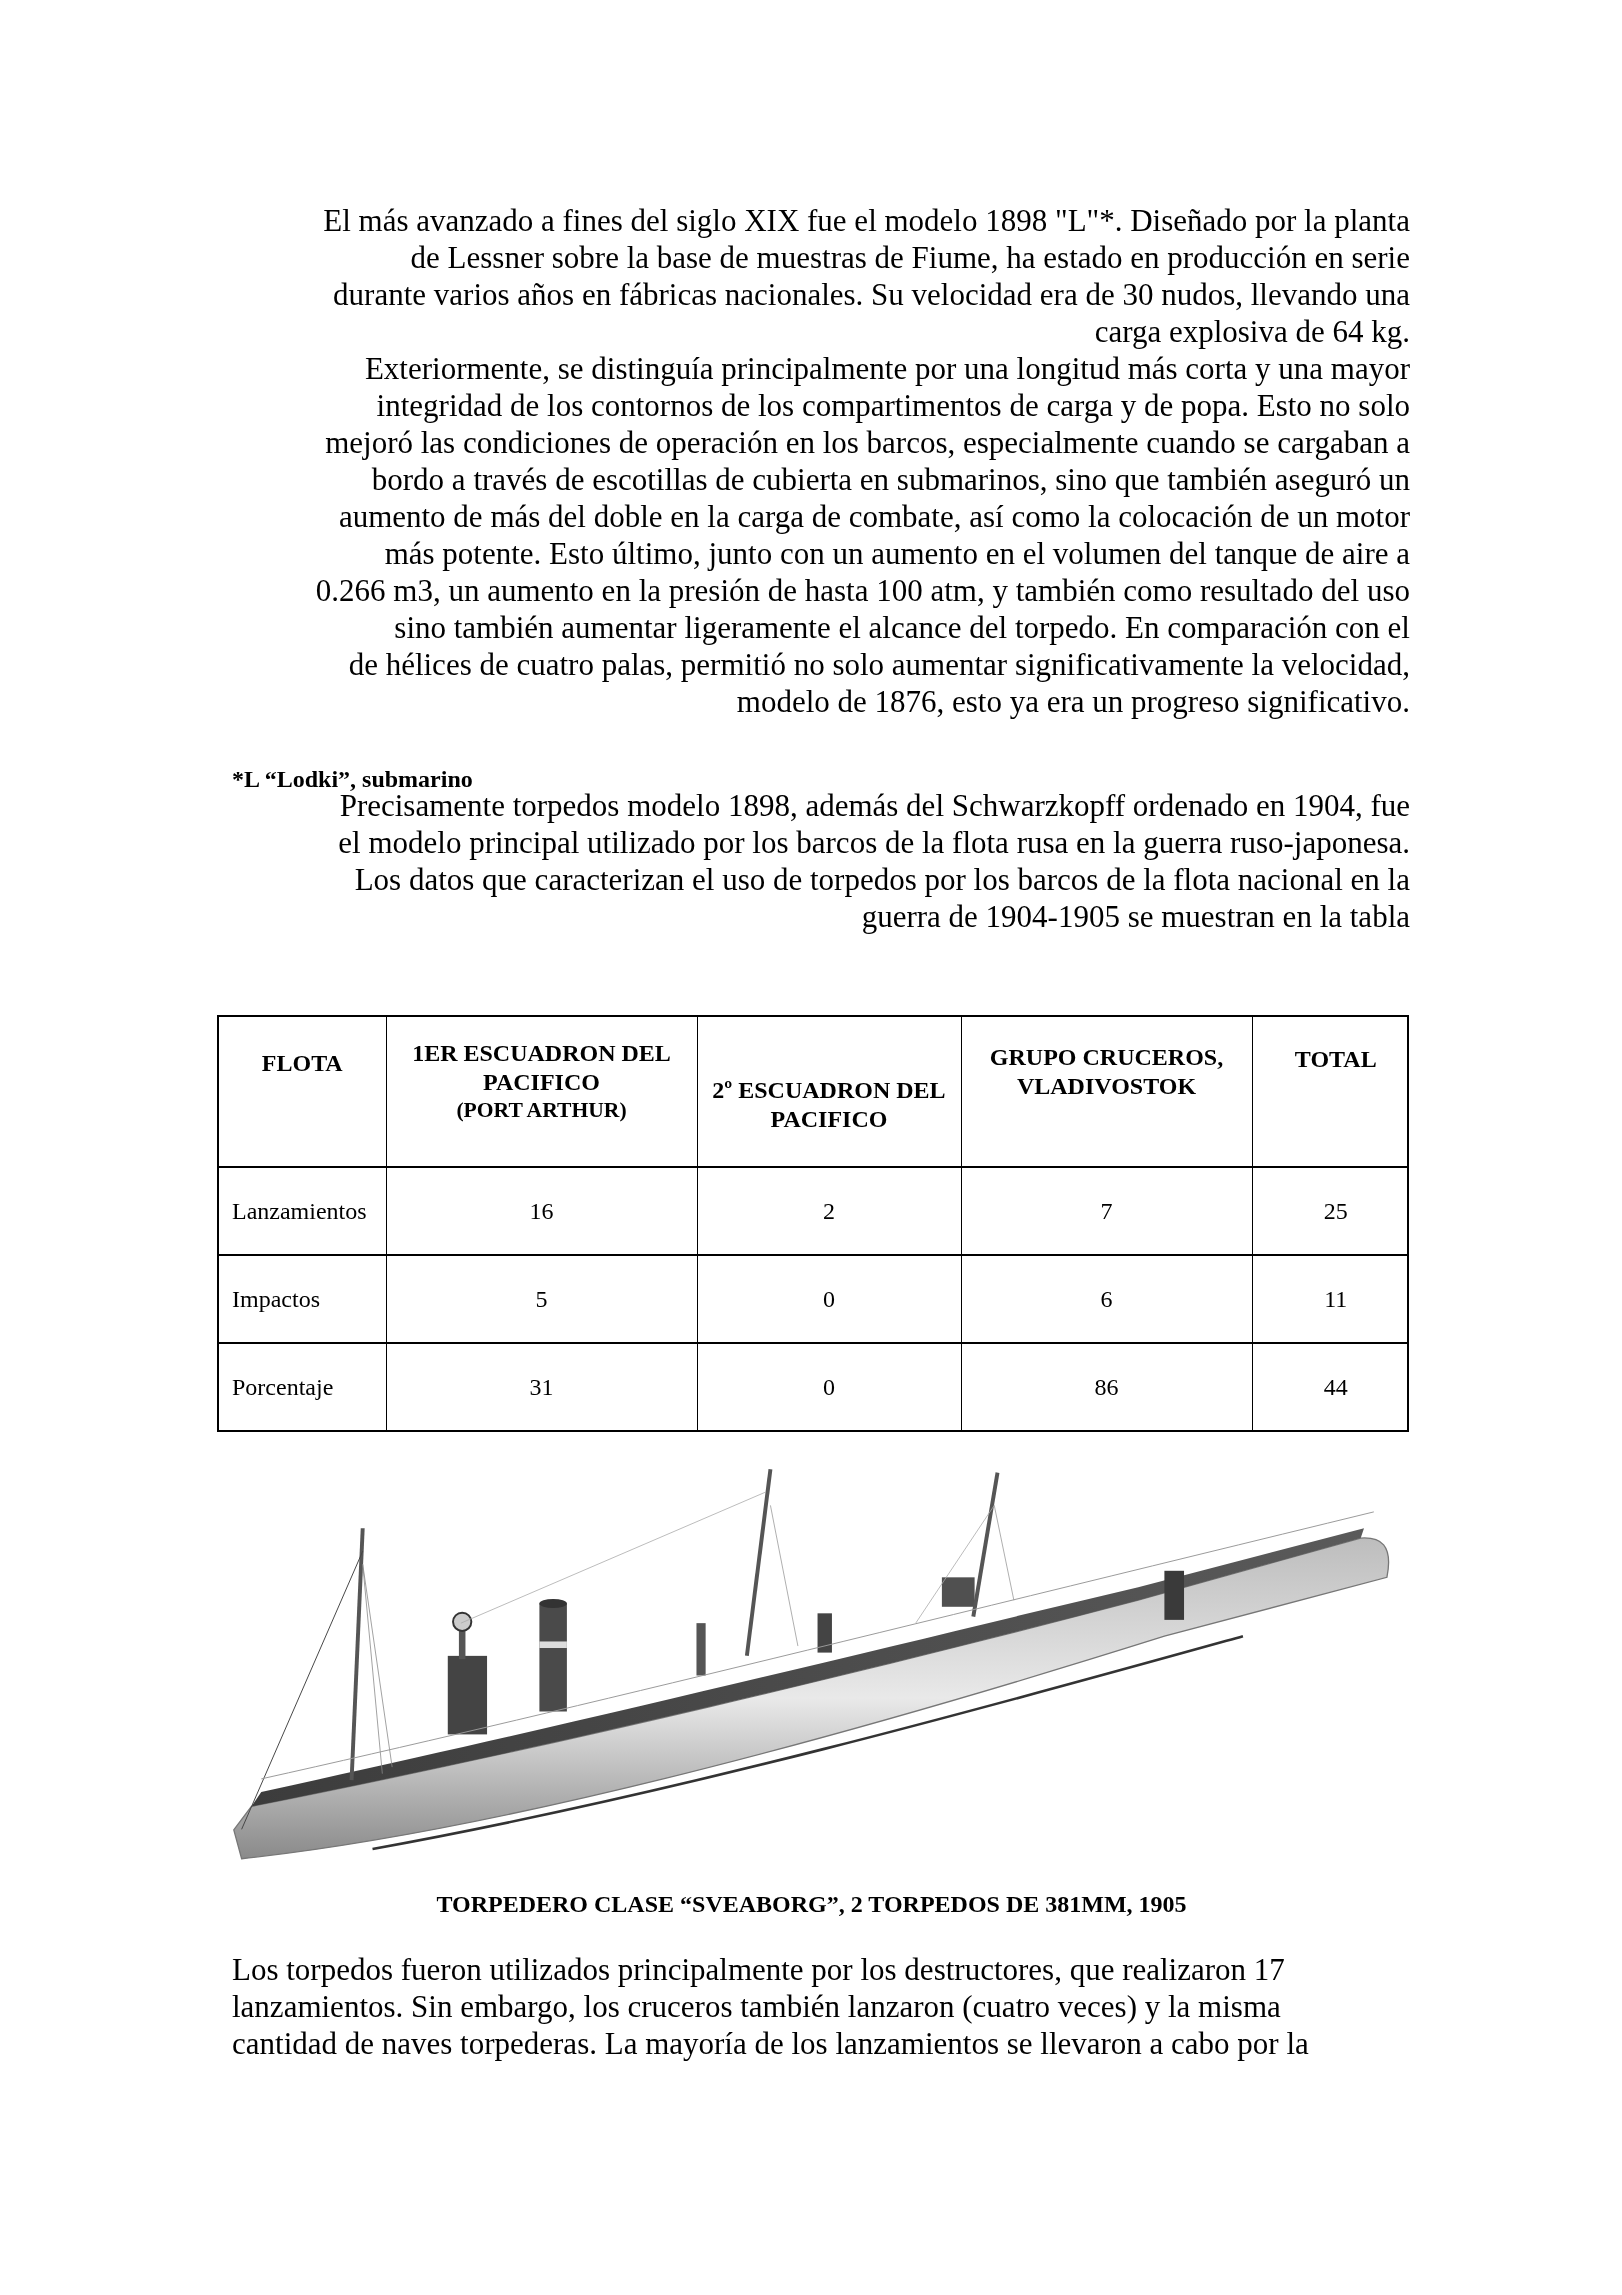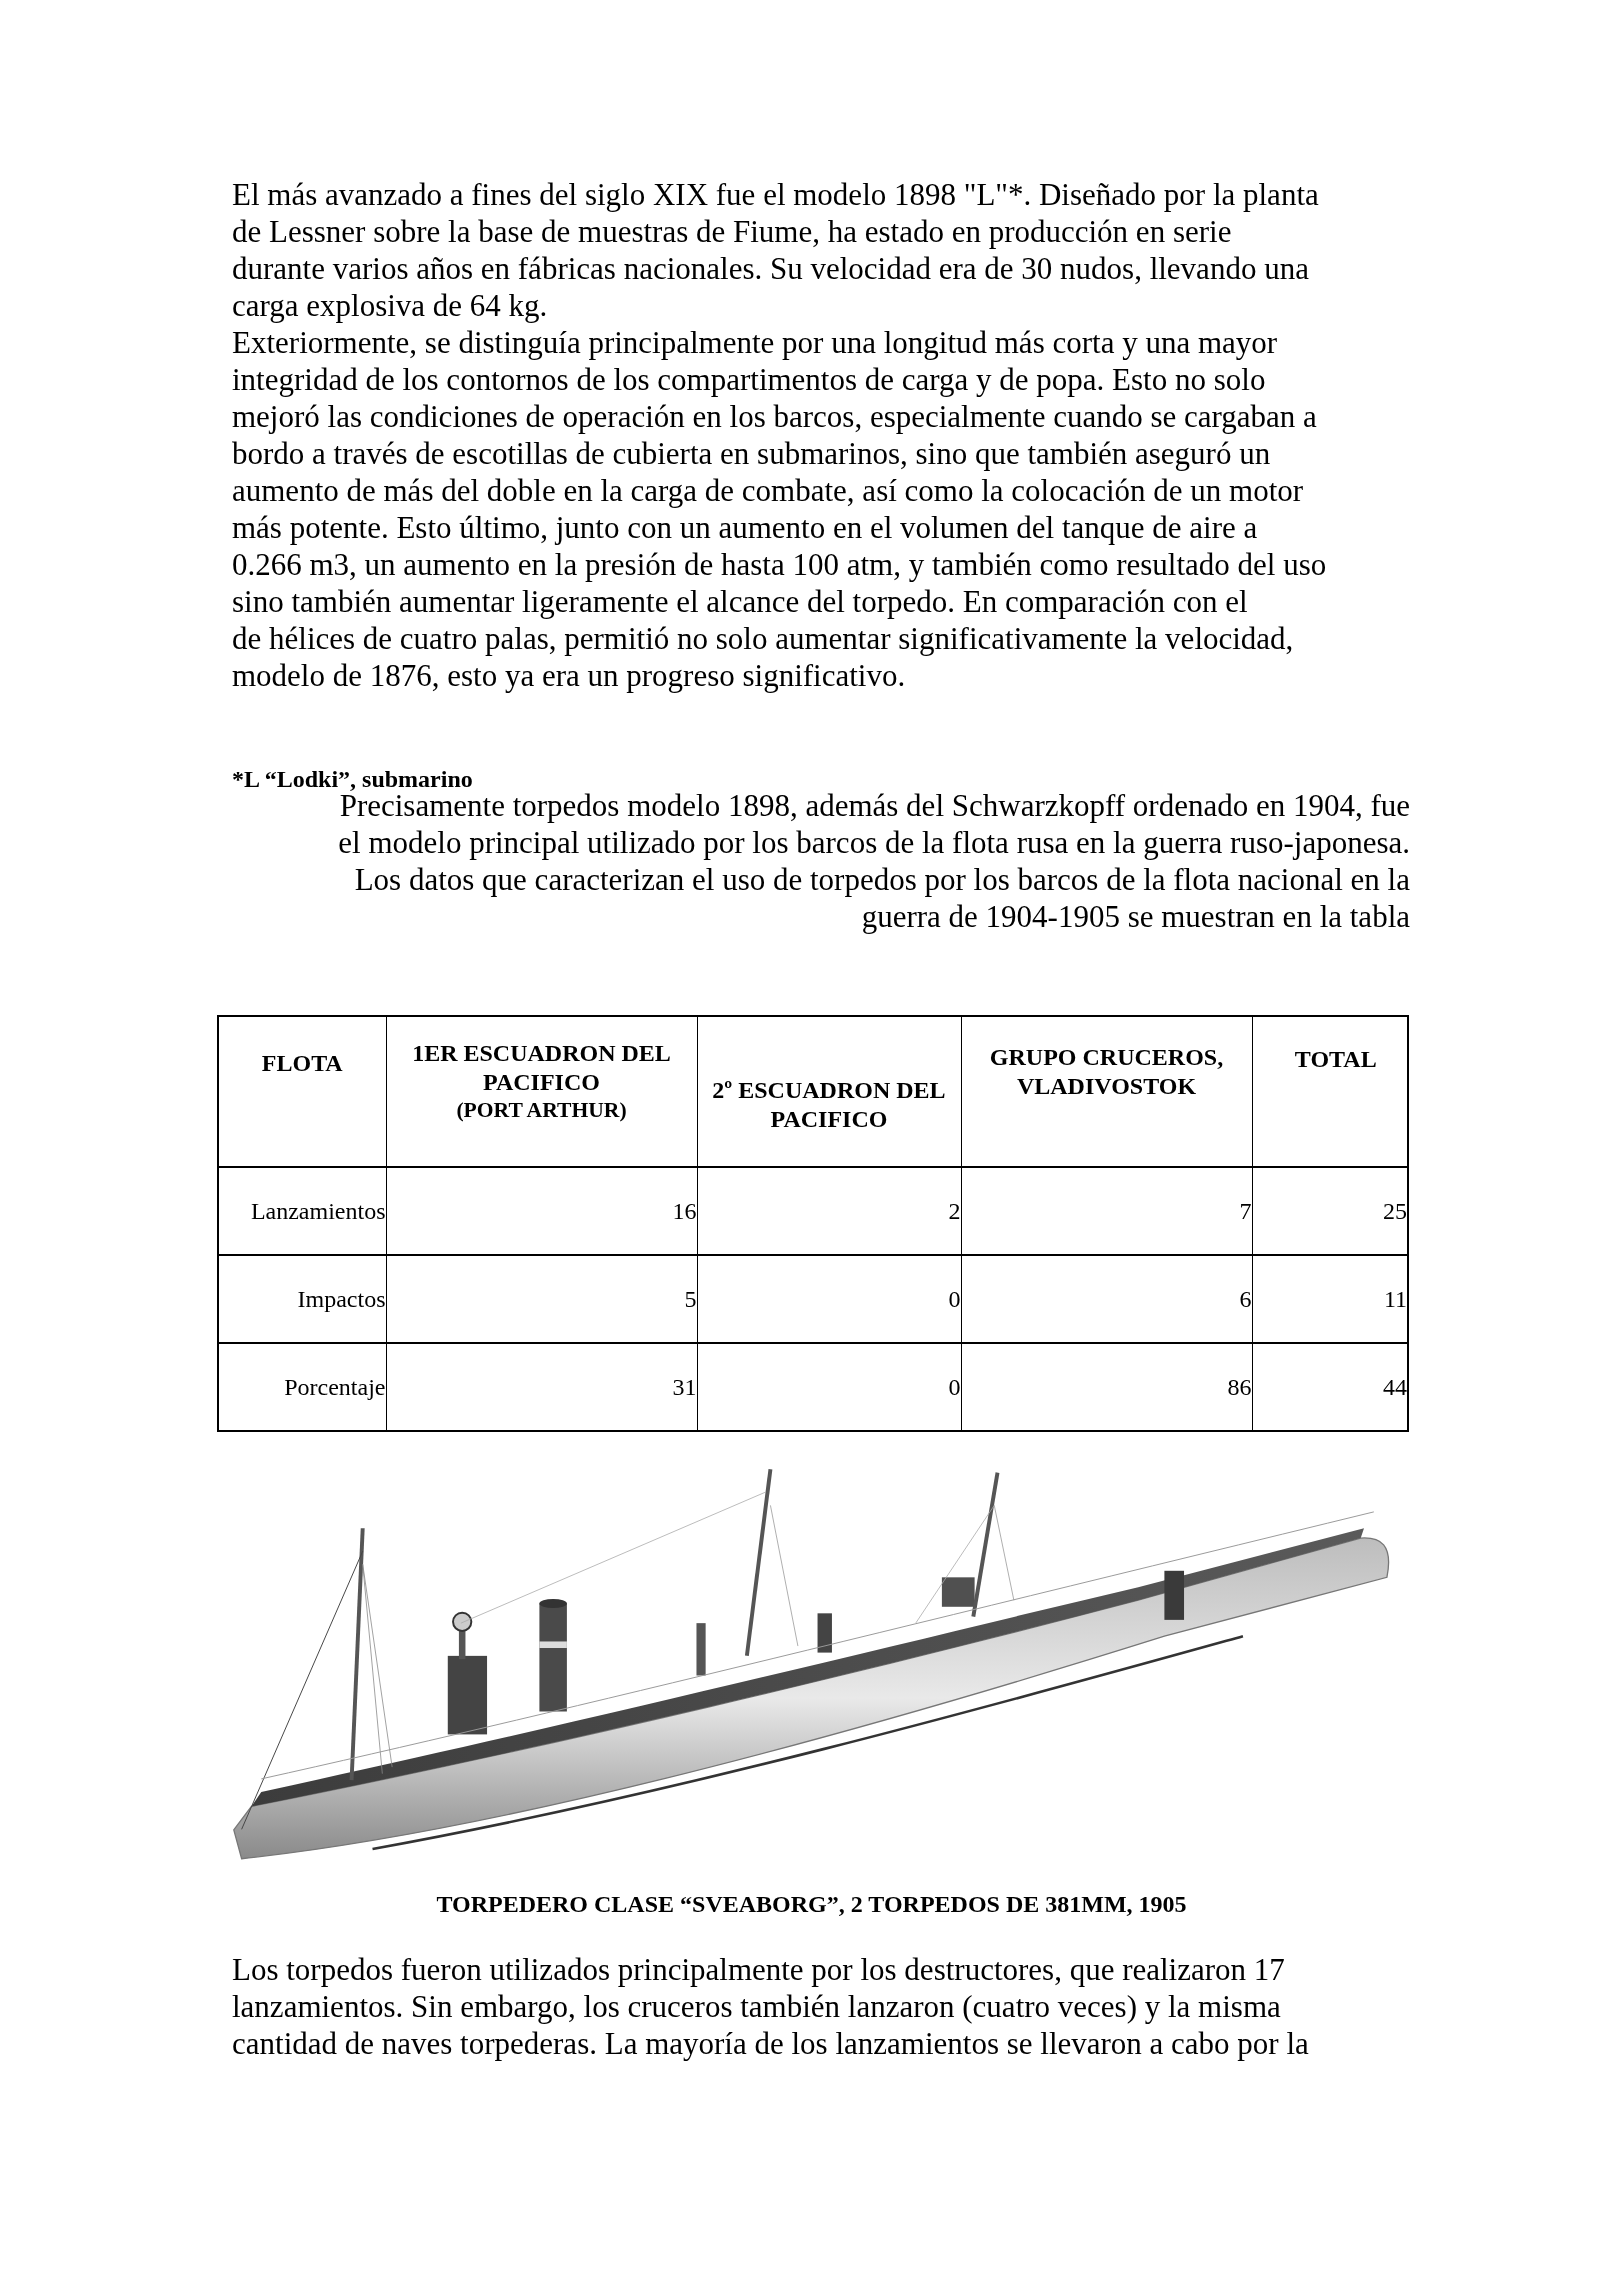--- a/index.html
+++ b/index.html
@@ -3,37 +3,37 @@
 <meta charset="utf-8">
 <style>
   html, body { margin: 0; padding: 0; background: #ffffff; }
   body { width: 1623px; height: 2295px; position: relative; overflow: hidden;
          font-family: "Liberation Serif", "DejaVu Serif", serif; color: #000; }
   .para { position: absolute; left: 232px; width: 1178px; font-size: 31px; line-height: 37px; margin: 0; white-space: nowrap; }
   .para .ln { display: block; }
   .footnote { position: absolute; left: 232px; top: 766px; font-size: 24px; font-weight: bold; margin: 0; }
   table.data { position: absolute; left: 217px; top: 1015px; width: 1190px; border-collapse: collapse; table-layout: fixed; }
   table.data td, table.data th { border: 1.3px solid #000; padding: 0; vertical-align: top; }
-  table.data tr.row td { border-top: 2.6px solid #000; text-align: right; }
+  table.data tr.row td { border-top: 2.6px solid #000; }
   table.data tr.row:last-child td { border-bottom: 2.6px solid #000; }
   table.data th { font-weight: bold; font-size: 24px; line-height: 29px; text-align: center; height: 151px; padding-top: 27.5px; box-sizing: border-box; }
   table.data th .sub { display: block; font-size: 21.6px; line-height: 27.5px; }
   table.data th.first { border-left: 2.6px solid #000; border-top: 2.6px solid #000; }
   table.data th { border-top: 2.6px solid #000; }
   table.data th:last-child, table.data td:last-child { border-right: 2.6px solid #000; padding-left: 12px; }
   table.data td:first-child { border-left: 2.6px solid #000; }
   table.data td { height: 86px; vertical-align: middle; font-size: 24px; text-align: center; }
   table.data td.label { text-align: left; padding-left: 13px; }
   .figure { position: absolute; left: 222px; top: 1466px; width: 1178px; height: 419px; }
   .caption { position: absolute; left: 0; width: 1623px; top: 1891px; text-align: center; font-size: 24px; font-weight: bold; margin: 0; }
 </style>
 </head>
 <body>
 
-<div class="para" style="top:176px;">
+<div class="para" style="top:202px;text-align:right;">
   <span class="ln">El más avanzado a fines del siglo XIX fue el modelo 1898 "L"*. Diseñado por la planta</span>
   <span class="ln">de Lessner sobre la base de muestras de Fiume, ha estado en producción en serie</span>
   <span class="ln">durante varios años en fábricas nacionales. Su velocidad era de 30 nudos, llevando una</span>
   <span class="ln">carga explosiva de 64 kg.</span>
   <span class="ln">Exteriormente, se distinguía principalmente por una longitud más corta y una mayor</span>
   <span class="ln">integridad de los contornos de los compartimentos de carga y de popa. Esto no solo</span>
   <span class="ln">mejoró las condiciones de operación en los barcos, especialmente cuando se cargaban a</span>
   <span class="ln">bordo a través de escotillas de cubierta en submarinos, sino que también aseguró un</span>
   <span class="ln">aumento de más del doble en la carga de combate, así como la colocación de un motor</span>
   <span class="ln">más potente. Esto último, junto con un aumento en el volumen del tanque de aire a</span>

